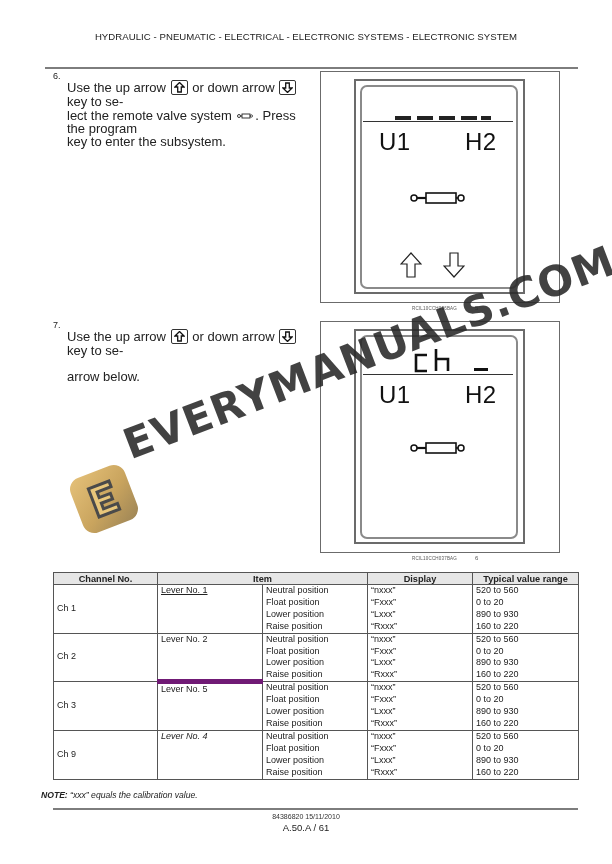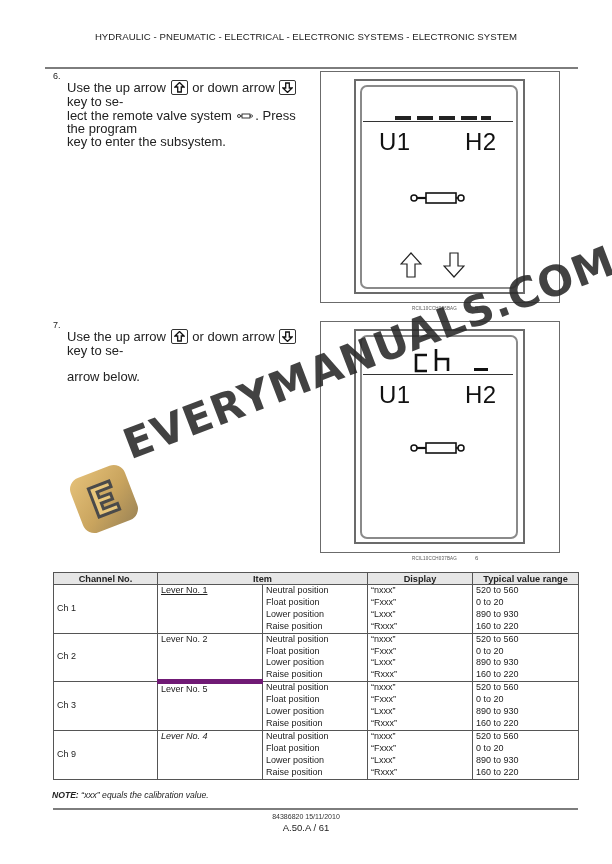--- a/index.html
+++ b/index.html
@@ -20,21 +20,21 @@
   .lcd-rule { height: 1px; background: #333; }
   .lcd-text { font-size: 24px; color: #111; letter-spacing: 0.5px; }
   .caption { font-size: 4.5px; color: #555; letter-spacing: 0.2px; }
 
   table.data { position: absolute; left: 53px; top: 572px; border-collapse: collapse; font-size: 9px; color: #222; }
   table.data th { background: #e6e6e6; font-weight: bold; border: 1px solid #555; height: 11px; padding: 0 3px; font-size: 9.2px; }
   table.data td { border-left: 1px solid #555; border-right: 1px solid #555; padding: 0 3px; vertical-align: top; line-height: 11.9px; white-space: nowrap; }
   table.data tr.group-end td { border-bottom: 1px solid #555; }
   table.data td.ch { vertical-align: middle; }
 
-  .note { left: 52px; top: 790px; font-size: 8.6px; font-style: italic; color: #222; }
+  .note { left: 41px; top: 790px; font-size: 8.6px; font-style: italic; color: #222; }
   .note b { font-weight: bold; }
   .footer-rule { left: 53px; top: 808px; width: 525px; height: 2px; background: #7d7d7d; }
   .footer-doc { left: 0; top: 813px; width: 612px; text-align: center; font-size: 7px; color: #333; }
   .footer-page { left: 0; top: 822px; width: 612px; text-align: center; font-size: 9.5px; color: #222; }
 
   .wm-text { left: 134px; top: 420px; font-size: 42px; font-weight: bold; color: rgba(40,40,40,0.88); transform: rotate(-21deg); transform-origin: left bottom; white-space: nowrap; letter-spacing: 1px; font-family: "DejaVu Sans", sans-serif; }
   .wm-logo { left: 75px; top: 470px; width: 58px; height: 58px; border-radius: 12px; background: linear-gradient(145deg, #e5c179 0%, #c9a45e 55%, #9c8456 100%); transform: rotate(-21deg); }
 </style>
 </head>
 <body>

